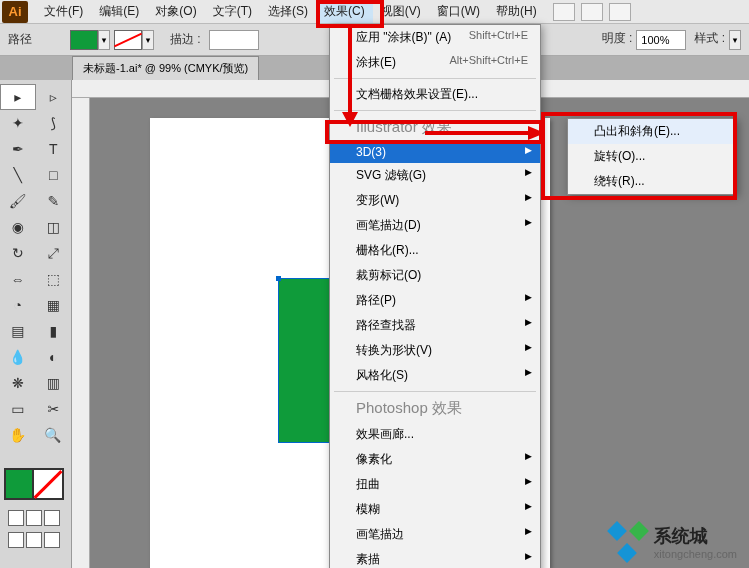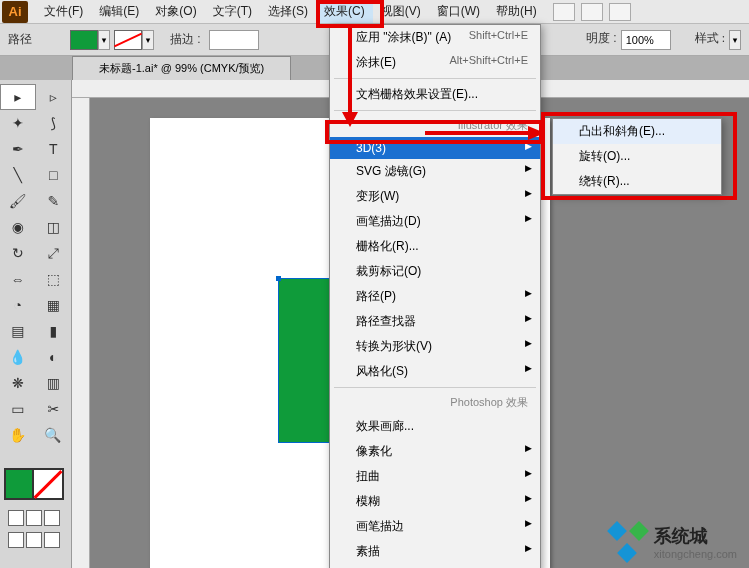--- a/index.html
+++ b/index.html
@@ -18,21 +18,21 @@
 .ctrl-label { color: #333; }
 .color-swatch { width: 28px; height: 20px; background: #0f9b3a; border: 1px solid #666; }
 .dropdown-arrow { width: 12px; height: 20px; background: #eee; border: 1px solid #999; font-size: 9px; display: flex; align-items: center; justify-content: center; }
 .no-stroke { width: 28px; height: 20px; border: 1px solid #666; background: #fff; position: relative; }
 .no-stroke::after { content: ""; position: absolute; width: 30px; height: 2px; background: red; transform: rotate(-25deg); top: 8px; left: -2px; }
 .ctrl-input { width: 50px; height: 20px; border: 1px solid #999; background: #fff; padding: 0 4px; font-size: 11px; }
 .opacity-section { display: flex; gap: 4px; margin-left: auto; }
 
 
 .doc-tabs { height: 24px; background: #b0b0b0; display: flex; align-items: flex-end; padding-left: 72px; }
-.doc-tab { background: #d8d8d8; padding: 4px 26px; font-size: 11px; border: 1px solid #888; border-bottom: none; }
+.doc-tab { background: #d8d8d8; padding: 4px 10px; font-size: 11px; border: 1px solid #888; border-bottom: none; }
 
 
 .main-area { display: flex; height: calc(100% - 80px); position: relative; }
 .toolbox { width: 72px; background: #d6d6d6; border-right: 1px solid #999; display: flex; flex-direction: column; padding: 4px 0; }
 .tool-row { display: flex; height: 26px; }
 .tool-cell { width: 36px; height: 26px; display: flex; align-items: center; justify-content: center; font-size: 14px; color: #333; cursor: pointer; }
 .tool-cell.sel { background: #fff; border: 1px solid #888; }
 .tool-colors { margin-top: 8px; padding: 4px; }
 .tool-bigcolor { width: 32px; height: 32px; background: #0f9b3a; border: 2px solid #333; display: inline-block; }
 .tool-nocolor { width: 32px; height: 32px; border: 2px solid #333; background: #fff; display: inline-block; position: relative; margin-left: -8px; margin-top: 8px; }
@@ -51,24 +51,24 @@
 .green-rect::after { bottom: -3px; right: -3px; }
 .center-dot { position: absolute; width: 5px; height: 5px; background: #0066cc; top: 50%; left: 50%; transform: translate(-50%,-50%); }
 
 
 .menu-dropdown { position: absolute; left: 329px; top: 24px; width: 212px; background: #f2f2f2; border: 1px solid #888; box-shadow: 2px 2px 8px rgba(0,0,0,0.35); font-size: 12px; z-index: 10; }
 .menu-row { display: flex; padding: 4px 12px 4px 26px; cursor: default; position: relative; }
 .menu-row.hover { background: #1b6fd0; color: #fff; }
 .menu-row .shortcut { margin-left: auto; color: #666; font-size: 11px; text-align: center; }
 .menu-row .arrow { position: absolute; right: 8px; font-size: 9px; }
 .menu-sep { height: 1px; background: #ccc; margin: 3px 4px; }
-.menu-header { padding: 4px 12px 4px 26px; color: #888; font-size: 11px; text-align: right; }
-
-
-.submenu { position: absolute; left: 552px; top: 118px; width: 170px; background: #f2f2f2; border: 1px solid #888; box-shadow: 2px 2px 8px rgba(0,0,0,0.35); font-size: 12px; z-index: 11; }
+.menu-header { padding: 4px 12px 4px 26px; color: #888; font-size: 15px; }
+
+
+.submenu { position: absolute; left: 567px; top: 118px; width: 170px; background: #f2f2f2; border: 1px solid #888; box-shadow: 2px 2px 8px rgba(0,0,0,0.35); font-size: 12px; z-index: 11; }
 .submenu .menu-row.highlight { background: #e4eefb; }
 
 
 .red-box { position: absolute; border: 4px solid #e30000; pointer-events: none; z-index: 20; }
 .red-box.menu { left: 316px; top: 0px; width: 68px; height: 28px; }
 .red-box.item3d { left: 325px; top: 120px; width: 218px; height: 24px; }
 .red-box.sub { left: 541px; top: 112px; width: 196px; height: 88px; }
 
 
 .red-arrow { position: absolute; z-index: 21; pointer-events: none; }
@@ -110,21 +110,21 @@
     <div class="color-swatch"></div>
     <div class="dropdown-arrow">▾</div>
     <div class="no-stroke" style="margin-left:4px;"></div>
     <div class="dropdown-arrow">▾</div>
   </div>
   <span class="ctrl-label" style="margin-left:8px;">描边 :</span>
   <input class="ctrl-input" value="" style="">
   <div class="opacity-section">
     <span class="ctrl-label">明度 :</span>
     <input class="ctrl-input" value="100%" style="">
-    <span class="ctrl-label" style="margin-left:20px;font-family:Liberation Serif, serif;">样式 :</span>
+    <span class="ctrl-label" style="margin-left:4px;">样式 :</span>
     <div class="dropdown-arrow">▾</div>
   </div>
 </div>
 
 <div class="doc-tabs">
   <div class="doc-tab">未标题-1.ai* @ 99% (CMYK/预览)</div>
 </div>
 
 <div class="main-area">
   <div class="toolbox">

